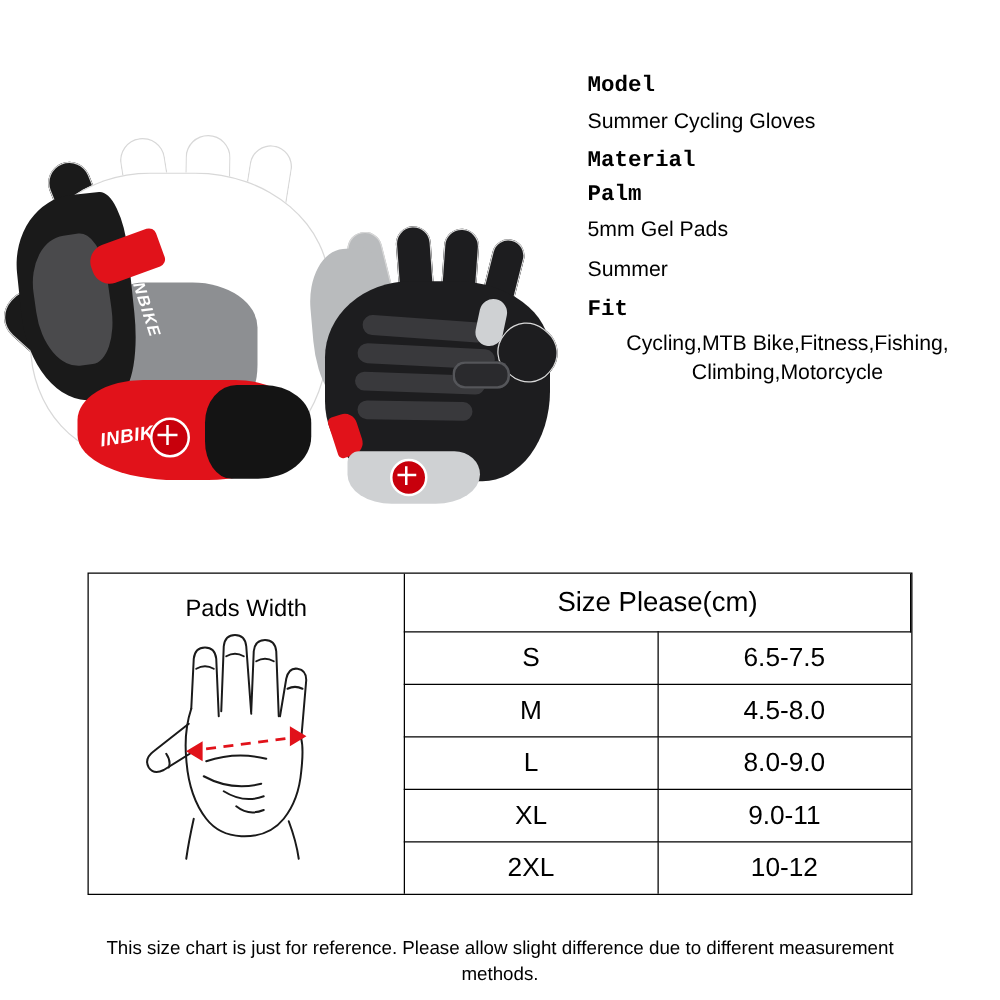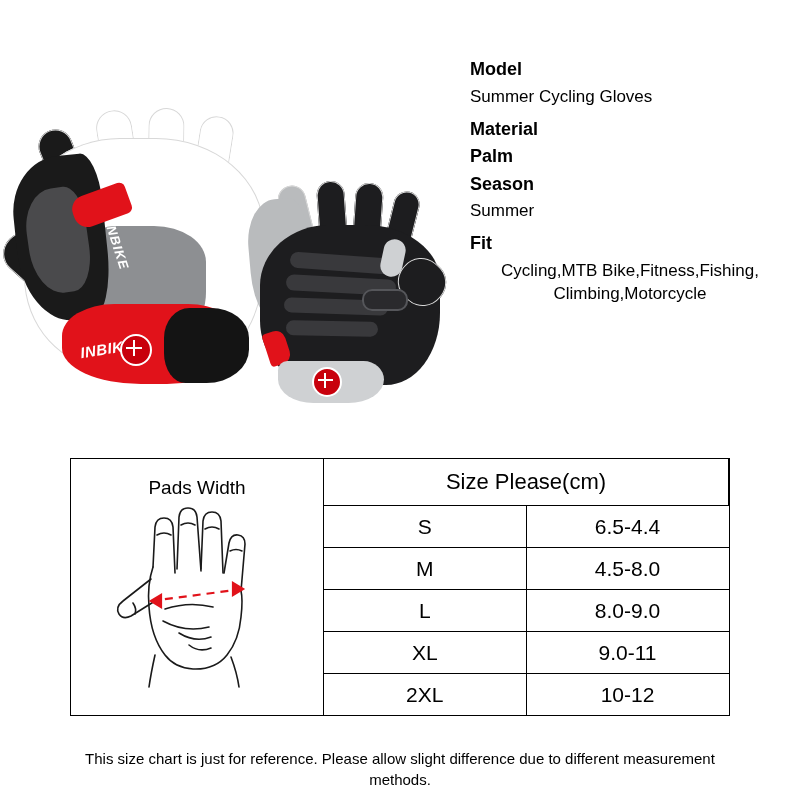--- a/index.html
+++ b/index.html
@@ -242,20 +242,21 @@
     position: absolute;
     left: 470px;
     top: 58px;
     width: 320px;
   }
   .spec-key {
     font-size: 18px;
     font-weight: bold;
     margin: 0 0 5px 0;
     line-height: 1.25;
+    font-family: Liberation Mono, monospace;
   }
   .spec-val {
     font-size: 17px;
     font-weight: normal;
     margin: 0 0 10px 0;
     line-height: 1.3;
   }
   .spec-val.multi { line-height: 1.35; text-align: center; }
 
   
@@ -372,22 +373,22 @@
 
   </div>
 
   <div class="specs">
     <div class="spec-key">Model</div>
     <div class="spec-val">Summer Cycling Gloves</div>
 
     <div class="spec-key">Material</div>
 
     <div class="spec-key">Palm</div>
-
-    <div class="spec-key">Season</div>
+    <div class="spec-val">5mm Gel Pads</div>
+
     <div class="spec-val">Summer</div>
 
     <div class="spec-key">Fit</div>
     <div class="spec-val multi" style="white-space: pre-line;">Cycling,MTB Bike,Fitness,Fishing,
 Climbing,Motorcycle</div>
   </div>
 
 </div>
 
 <div class="chart-wrap">
@@ -430,21 +431,21 @@
               <polygon points="58,96 68,90 68,102"></polygon>
               <polygon points="150,84 140,78 140,90"></polygon>
             </g>
           </svg>
         </div>
       </td>
       <td class="title-cell" colspan="2">Size Please(cm)</td>
     </tr>
     <tr>
       <td class="size-cell">S</td>
-      <td class="val-cell">6.5-4.4</td>
+      <td class="val-cell">6.5-7.5</td>
     </tr>
     <tr>
       <td class="size-cell">M</td>
       <td class="val-cell">4.5-8.0</td>
     </tr>
     <tr>
       <td class="size-cell">L</td>
       <td class="val-cell">8.0-9.0</td>
     </tr>
     <tr>

